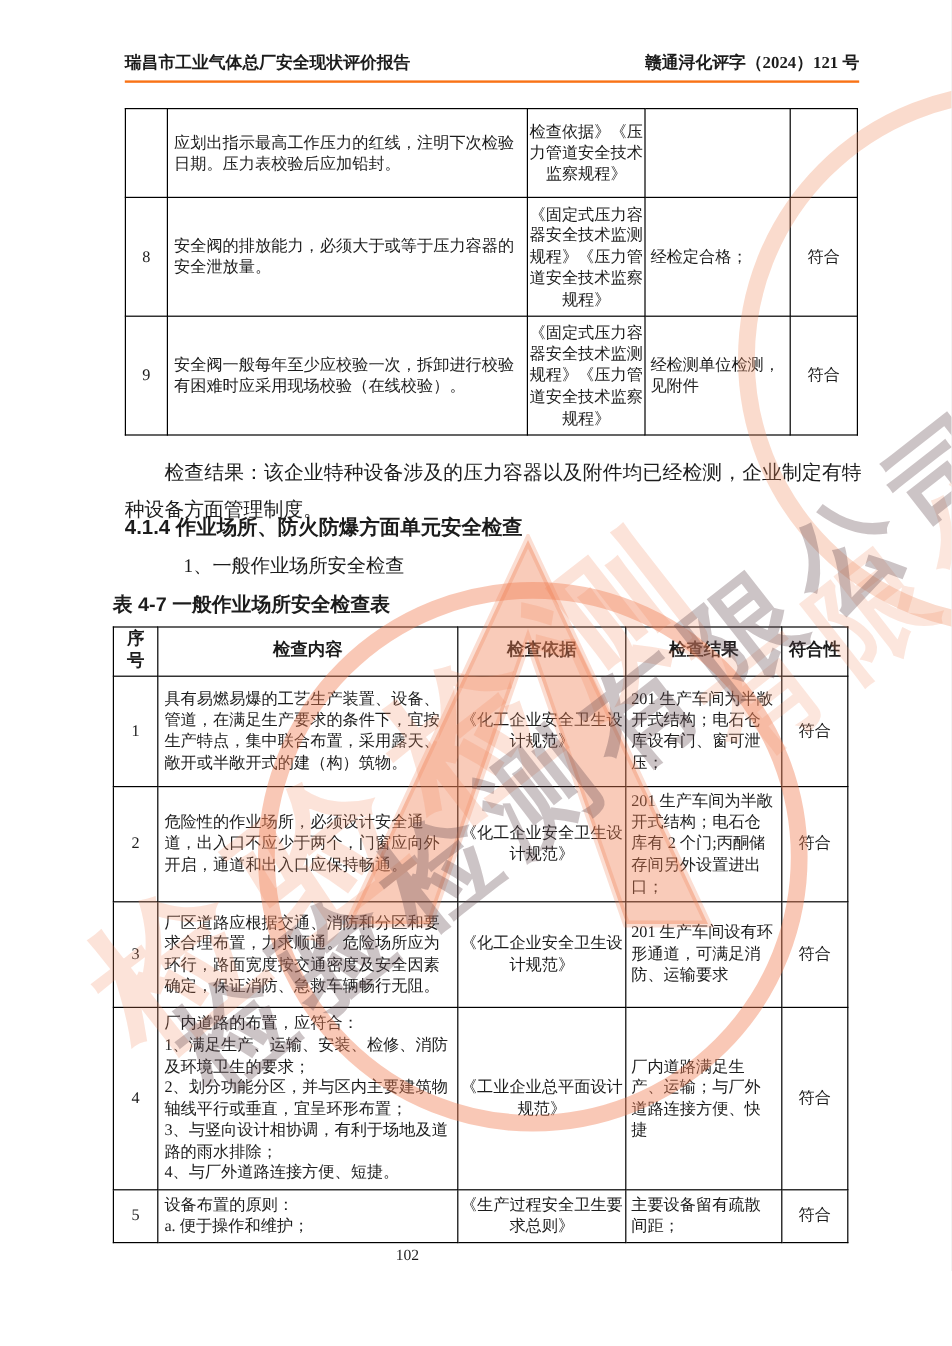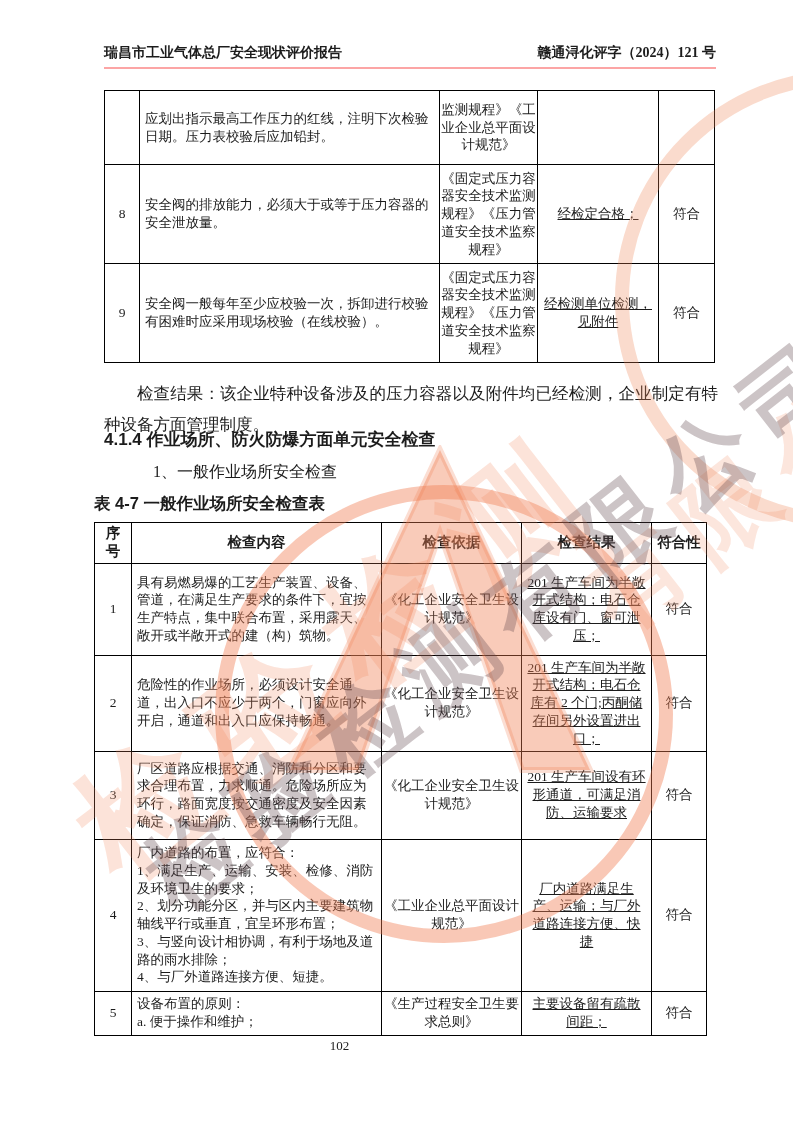--- a/index.html
+++ b/index.html
@@ -6,33 +6,33 @@
   .page{
     position:relative;width:793px;height:1122px;margin:0 auto;
     background:#ffffff;overflow:hidden;
     font-family:"Liberation Serif","DejaVu Serif",serif;
     color:#1c1c1c;
   }
   
   .doc-header{
     position:absolute;left:104px;top:44px;width:612px;
     display:flex;justify-content:space-between;align-items:flex-end;
-    border-bottom:2px solid #fca5a5;padding-bottom:5px;
+    border-bottom:2px solid #f97316;padding-bottom:5px;
     font-size:14px;font-weight:bold;
   }
   
   table{border-collapse:collapse;table-layout:fixed;position:absolute;background:transparent;}
   td,th{border:1px solid #000;vertical-align:middle;font-size:13.5px;line-height:17.8px;
         padding:2px 5px;word-break:break-all;overflow:hidden;}
   .t-top{left:104px;top:90px;width:610px;padding-left:32px;}
   .t-main{left:94px;top:522px;width:612px;padding-left:28px;}
   .seq{text-align:center;padding:2px 1px;}
   .content{text-align:left;}
   .basis{text-align:center;padding:2px 1px;}
-  .result{text-align:center;padding:2px 4px;text-decoration:underline;}
+  .result{text-align:left;padding:2px 4px;}
   .conf{text-align:center;padding:2px 1px;}
   .pre{white-space:pre-line;margin-left:40px;}
   th{font-weight:bold;font-size:14.5px;text-align:center;
      font-family:"Liberation Sans","DejaVu Sans",sans-serif;}
   
   .para{
     position:absolute;left:104px;top:378px;width:614px;
     font-size:16.5px;line-height:31px;text-indent:2em;text-align:justify;
   }
   .h414{
@@ -106,21 +106,21 @@
         <col style="width:35px">
           <col style="width:300px">
           <col style="width:98px">
         <col style="width:121px">
           <col style="width:56px">
       </colgroup>
       <tbody>
           <tr style="height:74px">
         <td class="seq"></td>
         <td class="content">应划出指示最高工作压力的红线，注明下次检验日期。压力表校验后应加铅封。</td>
-        <td class="basis">监测规程》《工业企业总平面设计规范》</td>
+        <td class="basis">检查依据》《压力管道安全技术监察规程》</td>
         <td class="result"></td>
         <td class="conf"></td>
       </tr>
       <tr style="height:99px">
         <td class="seq">8</td>
         <td class="content">安全阀的排放能力，必须大于或等于压力容器的安全泄放量。</td>
         <td class="basis">《固定式压力容器安全技术监测规程》《压力管道安全技术监察规程》</td>
         <td class="result">经检定合格；</td>
         <td class="conf">符合</td>
       </tr>

